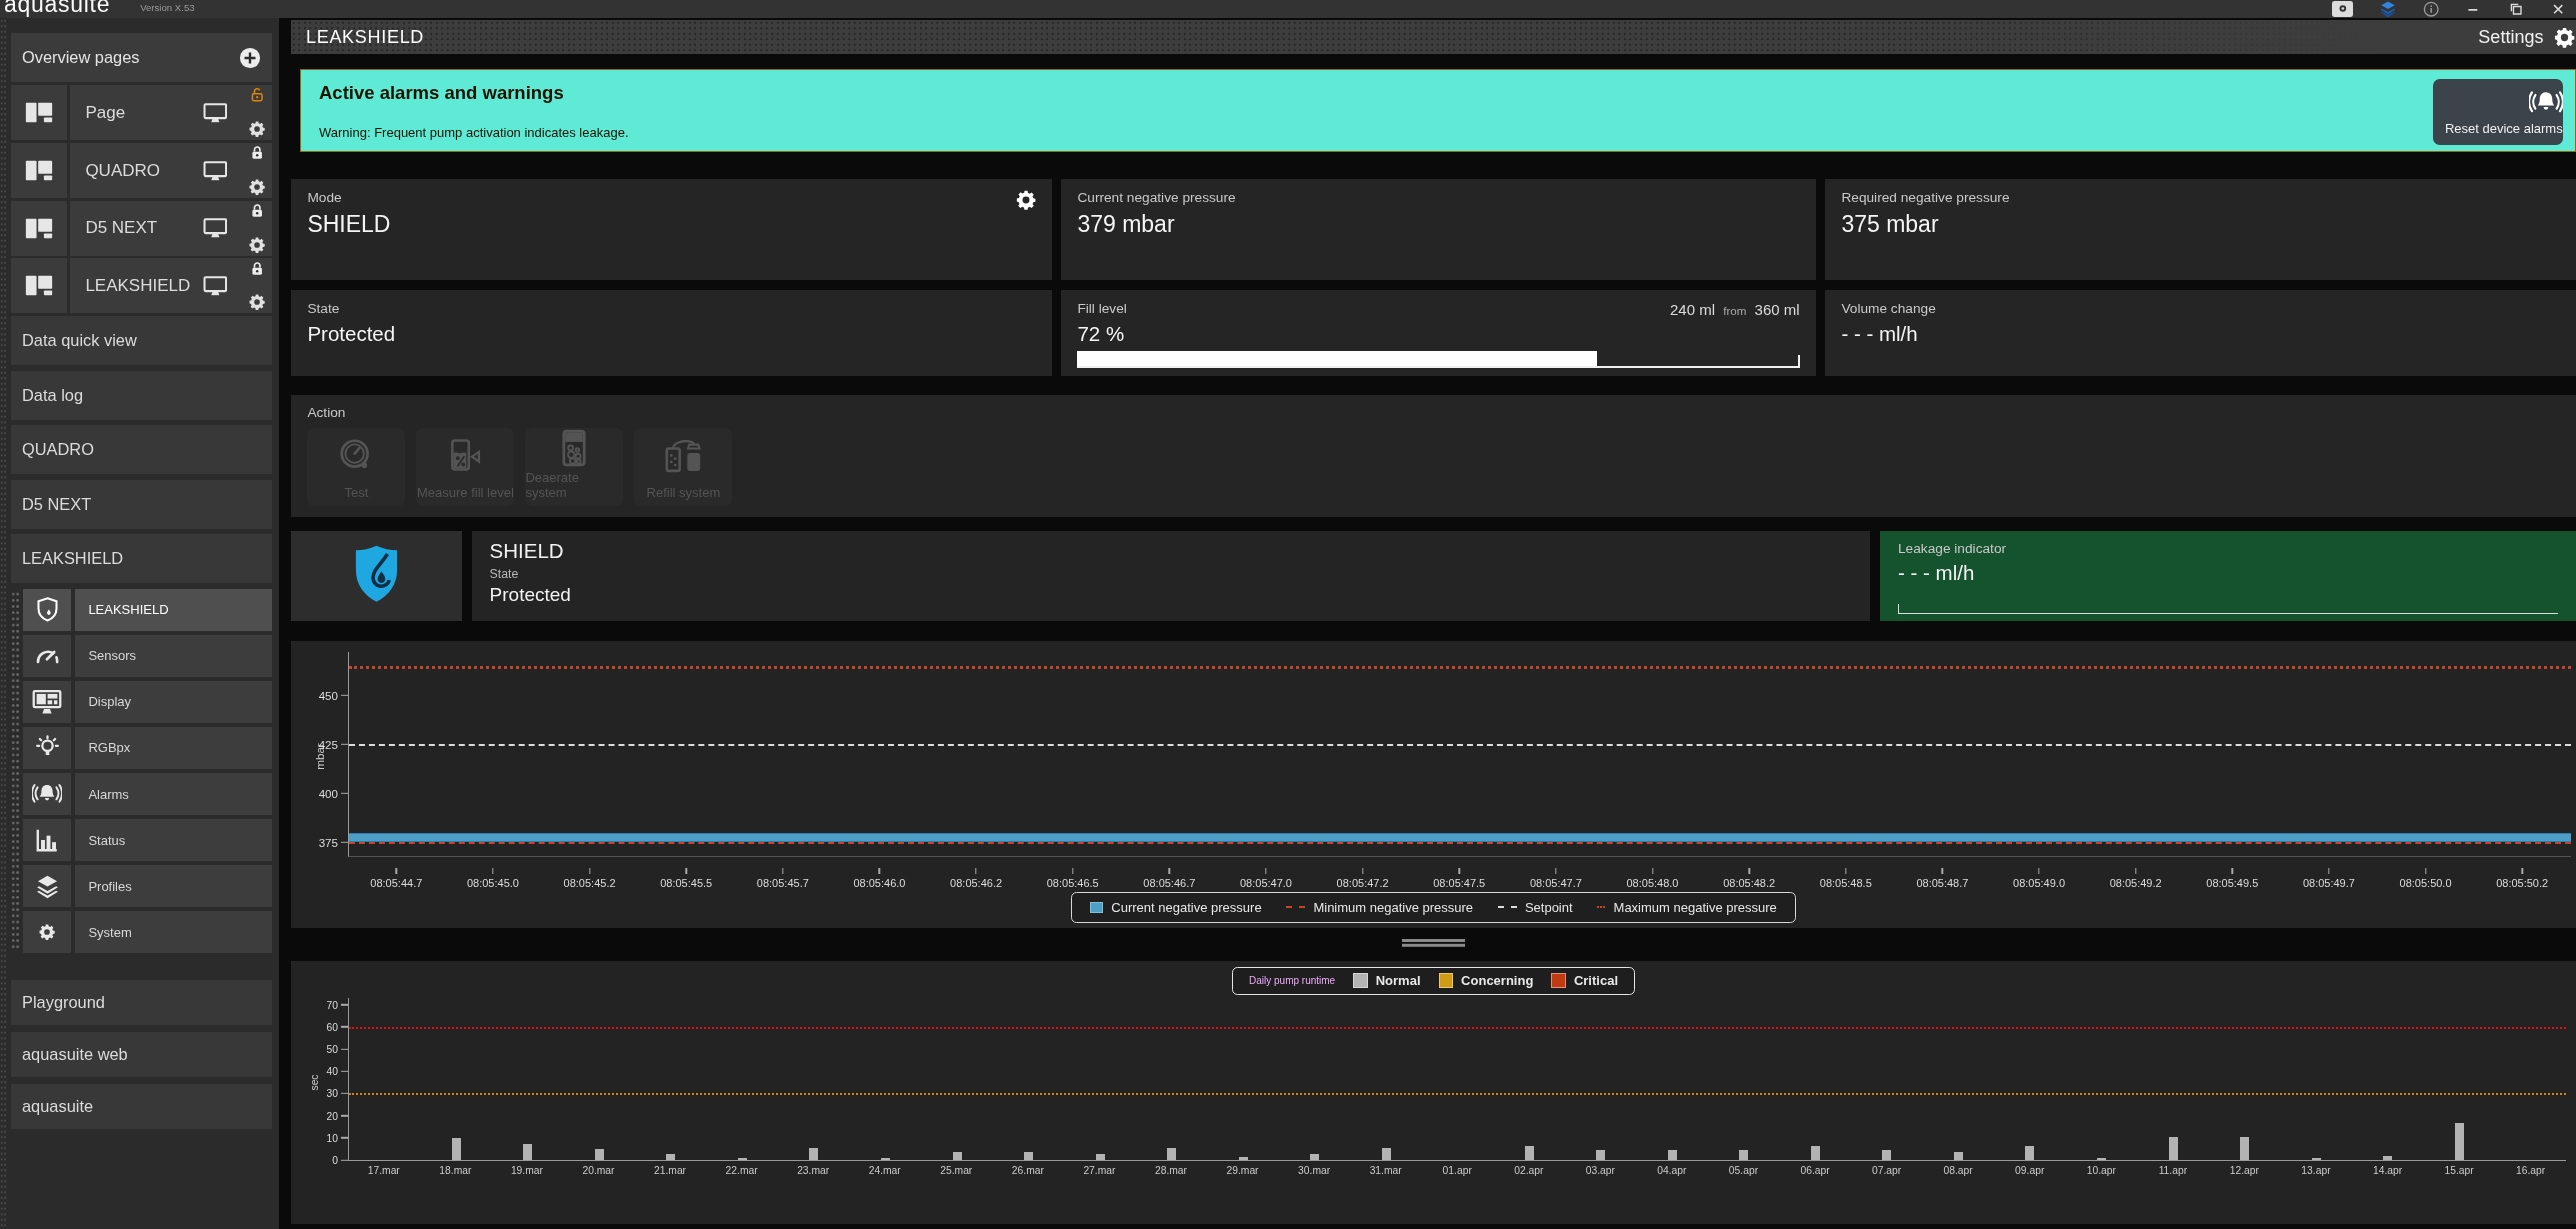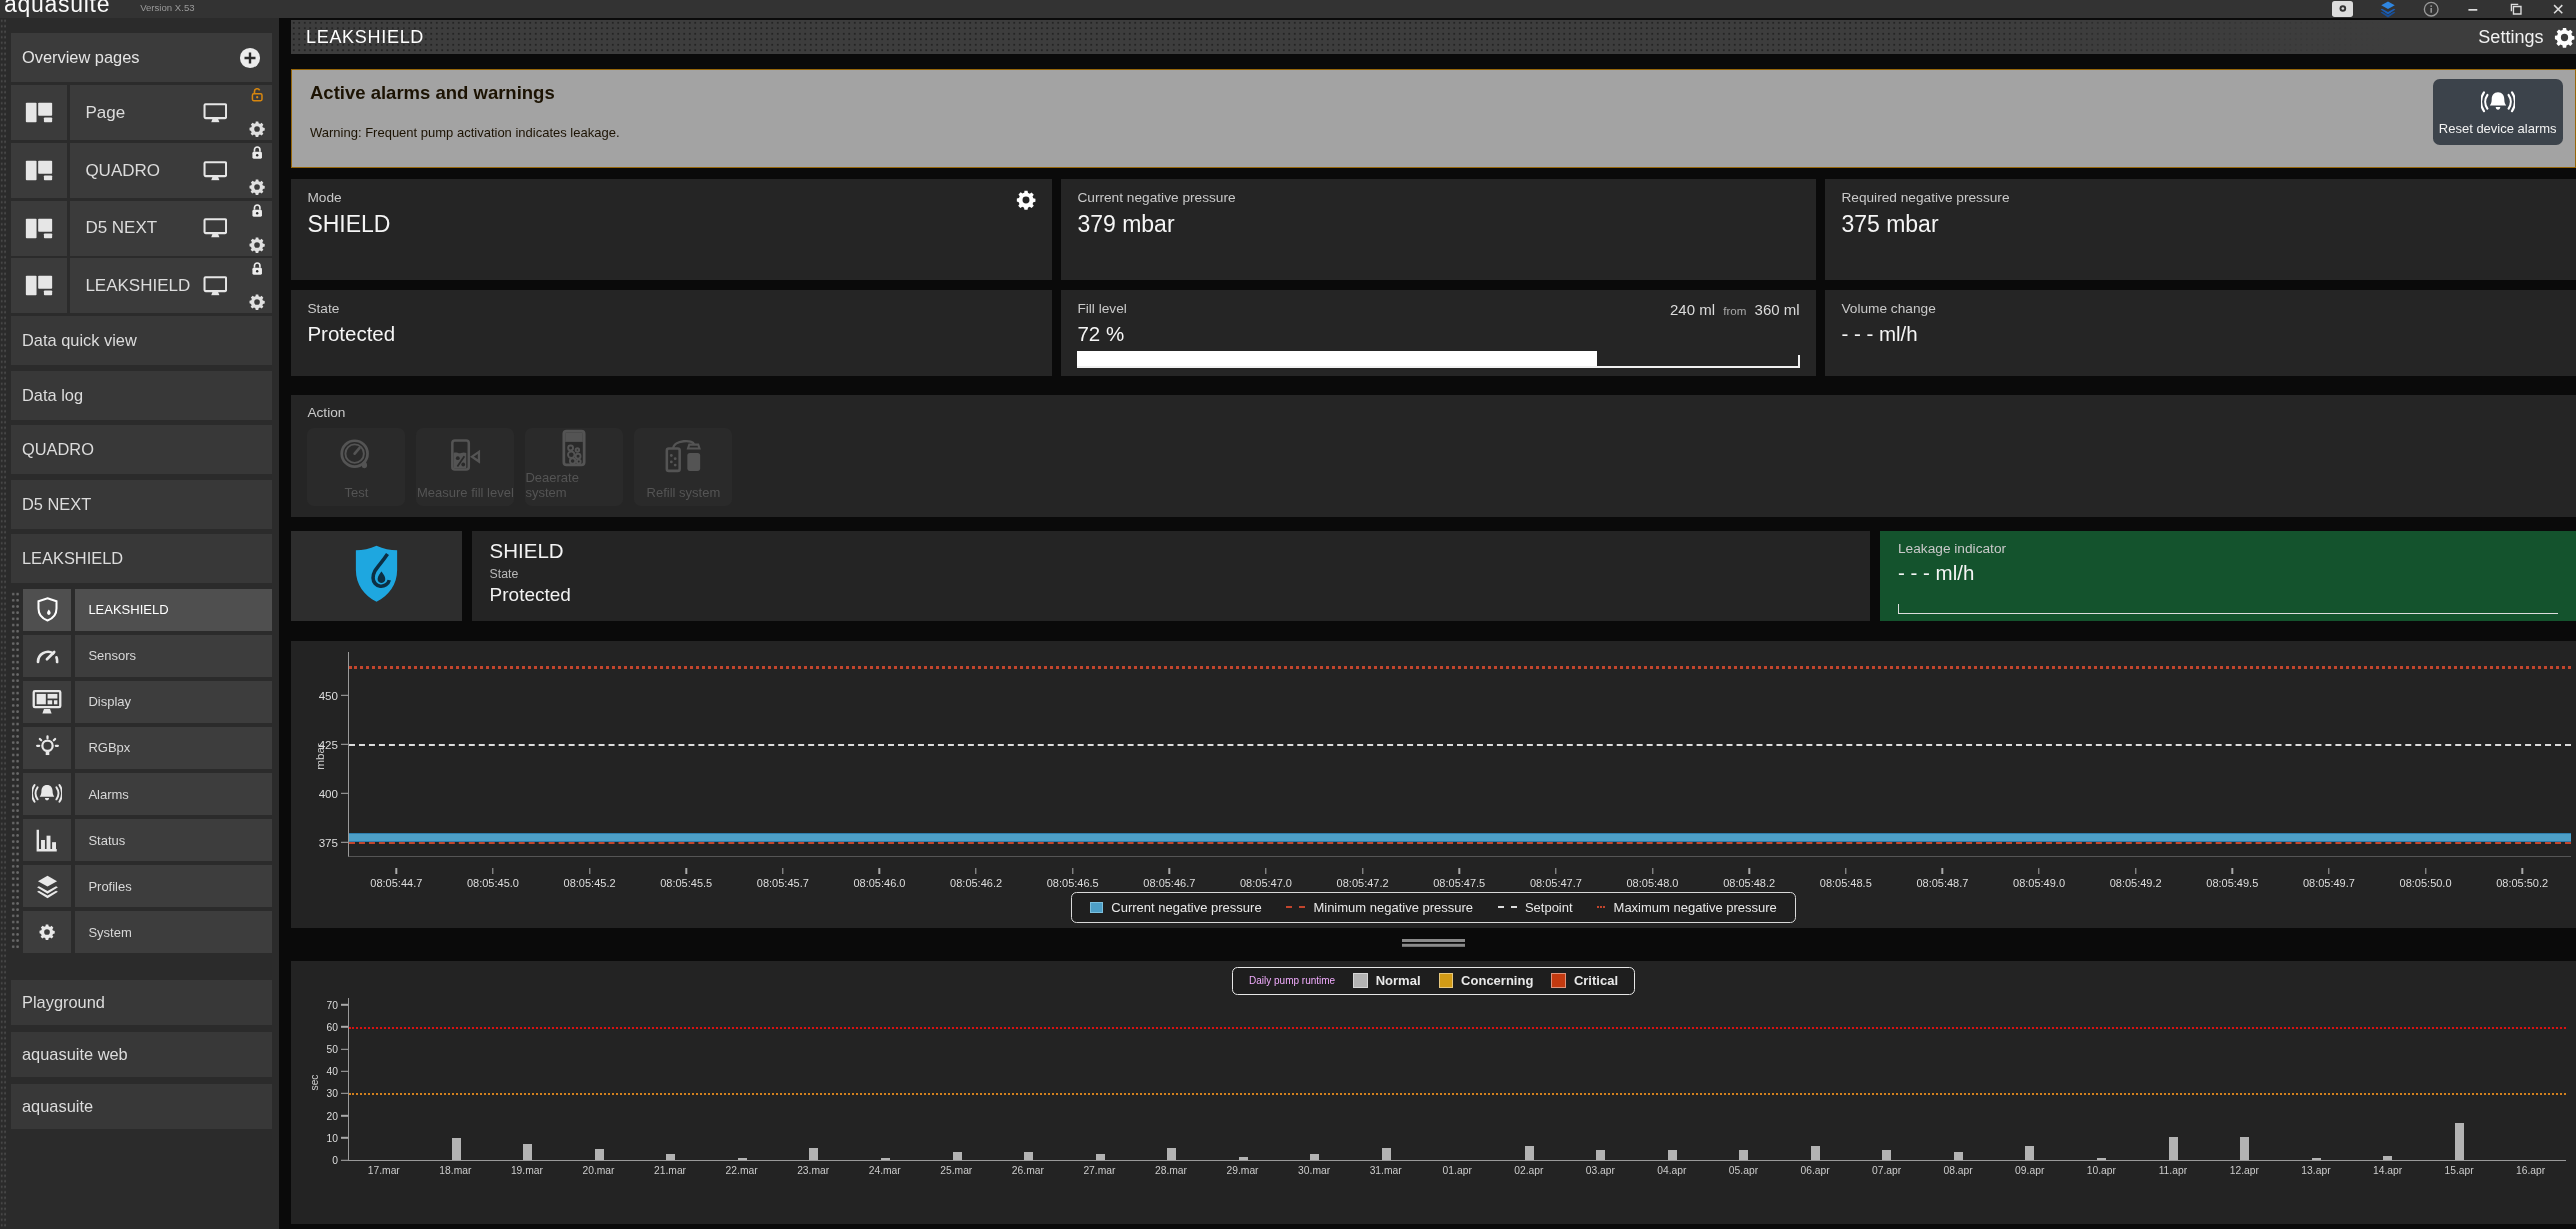--- a/index.html
+++ b/index.html
@@ -43,25 +43,25 @@
   .main { position:absolute; left:291px; top:18px; right:0; bottom:0; }
   .header-bar { position:absolute; left:0; top:2.1px; right:0; height:34px; background:
       linear-gradient(90deg, rgba(61,61,61,0) 72%, rgba(61,61,61,1) 92%),
       radial-gradient(circle,#242424 1px, transparent 1.2px), #3d3d3d;
       background-size:auto, 5.5px 5.5px, auto; display:flex; align-items:center; padding:0 5.5px 0 15px; overflow:hidden; }
   .header-title { font-size:18px; color:#fff; letter-spacing:0.7px; }
   .header-right { margin-left:auto; display:flex; align-items:center; gap:9.6px; }
   .settings-lbl { font-size:18px; color:#f2f2f2; cursor:pointer; }
   .settings-gear { color:#fff; margin-right:-5.5px; cursor:pointer; }
 
-  .banner { position:absolute; left:0; top:51px; right:0; height:99px; background:#a3a3a3; border:0.7px solid #96660a; padding:12.3px 0 0 18px; }
+  .banner { position:absolute; left:9px; top:51px; right:0; height:83px; background:#5eead4; border:0.7px solid #96660a; padding:12.3px 0 0 18px; }
   .banner-title { font-size:18.5px; font-weight:700; color:#1c1303; }
   .banner-msg { font-size:13px; color:#1c1303; margin-top:20.5px; }
   .reset-btn { position:absolute; right:12.3px; top:9px; width:130px; height:66px; background:#3c434b; border-radius:6.8px;
-      display:flex; flex-direction:column; align-items:center; justify-content:center; gap:4.8px; cursor:pointer; }
+      display:flex; flex-direction:column; align-items:flex-end; justify-content:center; gap:4.8px; cursor:pointer; }
   .reset-btn .rlbl { font-size:13px; color:#f2f2f2; }
   .reset-btn .ricon { color:#fff; }
 
   .grid3 { position:absolute; left:0; right:0; display:grid; grid-template-columns:761px 755px auto; gap:9px; }
   .row1 { top:161px; height:101px; }
   .row2 { top:272px; height:86px; }
   .panel { background:#252525; padding:11px 16.4px; position:relative; }
   .p-label { font-size:13.7px; color:#c9c9c9; }
   .p-value { font-size:23px; color:#f5f5f5; margin-top:5.5px; }
   .p-value.md { font-size:20.5px; }

